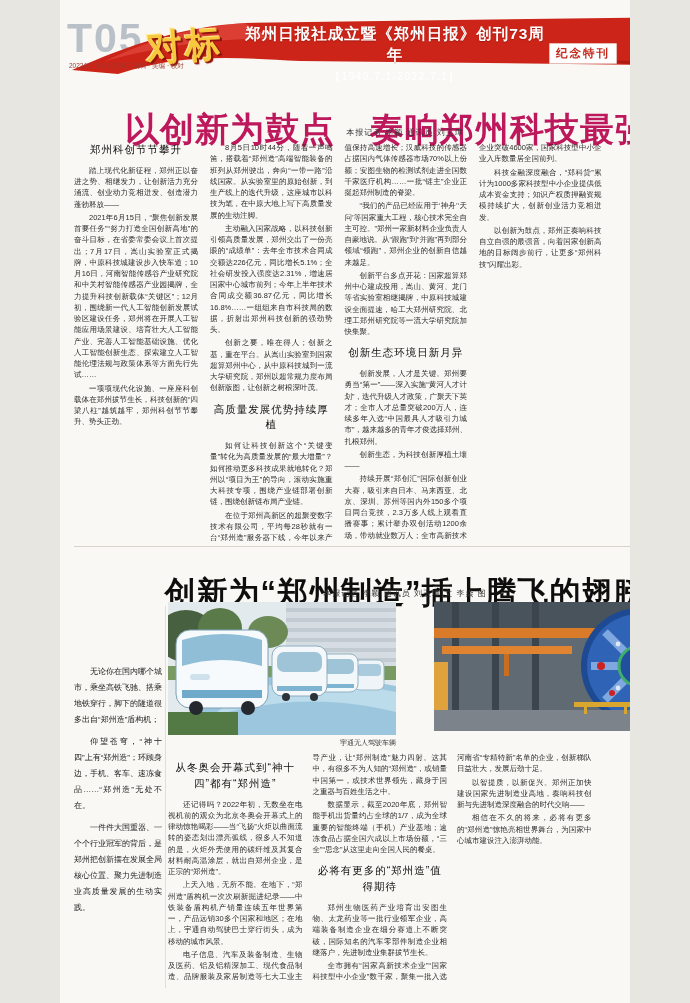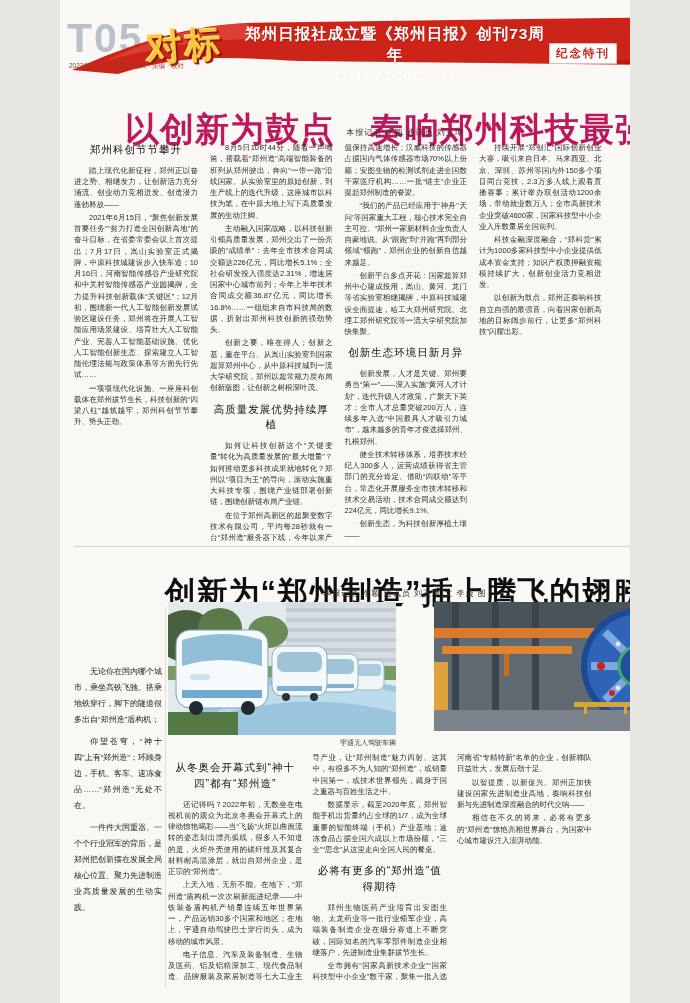--- a/index.html
+++ b/index.html
@@ -107,21 +107,20 @@
       <p>8月5日10时44分，随着一声鸣笛，搭载着“郑州造”高端智能装备的班列从郑州驶出，奔向“一带一路”沿线国家。从实验室里的原始创新，到生产线上的迭代升级，这座城市以科技为笔，在中原大地上写下高质量发展的生动注脚。</p>
       <p>主动融入国家战略，以科技创新引领高质量发展，郑州交出了一份亮眼的“成绩单”：去年全市技术合同成交额达226亿元，同比增长5.1%；全社会研发投入强度达2.31%，增速居国家中心城市前列；今年上半年技术合同成交额36.87亿元，同比增长16.8%……一组组来自市科技局的数据，折射出郑州科技创新的强劲势头。</p>
       <p>创新之要，唯在得人；创新之基，重在平台。从嵩山实验室到国家超算郑州中心，从中原科技城到一流大学研究院，郑州以超常规力度布局创新版图，让创新之树根深叶茂。</p>
       <h3 class="flow-sub">高质量发展优势持续厚植</h3>
       <p>如何让科技创新这个“关键变量”转化为高质量发展的“最大增量”？如何推动更多科技成果就地转化？郑州以“项目为王”的导向，滚动实施重大科技专项，围绕产业链部署创新链，围绕创新链布局产业链。</p>
       <p>在位于郑州高新区的超聚变数字技术有限公司，平均每28秒就有一台“郑州造”服务器下线，今年以来产值保持高速增长；汉威科技的传感器占据国内气体传感器市场70%以上份额；安图生物的检测试剂走进全国数千家医疗机构……一批“链主”企业正挺起郑州制造的脊梁。</p>
       <p>“我们的产品已经应用于‘神舟’‘天问’等国家重大工程，核心技术完全自主可控。”郑州一家新材料企业负责人自豪地说。从“跟跑”到“并跑”再到部分领域“领跑”，郑州企业的创新自信越来越足。</p>
       <p>创新平台多点开花：国家超算郑州中心建成投用，嵩山、黄河、龙门等省实验室相继揭牌，中原科技城建设全面提速，哈工大郑州研究院、北理工郑州研究院等一流大学研究院加快集聚。</p>
       <h3 class="flow-sub">创新生态环境日新月异</h3>
       <p>创新发展，人才是关键。郑州要勇当“第一”——深入实施“黄河人才计划”，迭代升级人才政策，广聚天下英才；全市人才总量突破200万人，连续多年入选“中国最具人才吸引力城市”，越来越多的青年才俊选择郑州、扎根郑州。</p>
-      <p>健全技术转移体系，培养技术经纪人300多人，运营成绩获得省主管部门的充分肯定。借助“四联动”等平台，常态化开展服务全市技术转移和技术交易活动，技术合同成交额达到224亿元，同比增长9.1%。</p>
       <p>创新生态，为科技创新厚植土壤——</p>
       <p>持续开展“郑创汇”国际创新创业大赛，吸引来自日本、马来西亚、北京、深圳、苏州等国内外150多个项目同台竞技，2.3万多人线上观看直播赛事；累计举办双创活动1200余场，带动就业数万人；全市高新技术企业突破4600家，国家科技型中小企业入库数量居全国前列。</p>
       <p>科技金融深度融合，“郑科贷”累计为1000多家科技型中小企业提供低成本资金支持；知识产权质押融资规模持续扩大，创新创业活力竞相迸发。</p>
       <p>以创新为鼓点，郑州正奏响科技自立自强的最强音，向着国家创新高地的目标阔步前行，让更多“郑州科技”闪耀出彩。</p>
     </div>
 
   <div class="divider"></div>
 
   <h1 class="a2-headline">创新为“郑州制造”插上腾飞的翅膀</h1>
   <div class="byline a2-byline">本报记者 李颖 通讯员 刘玉璋 文 李焱 图</div>

